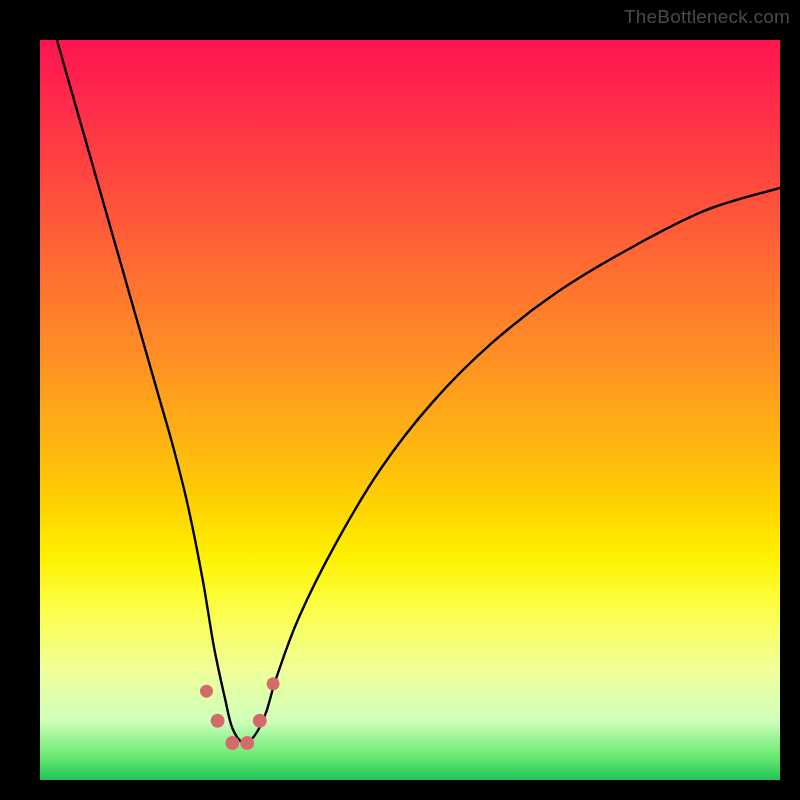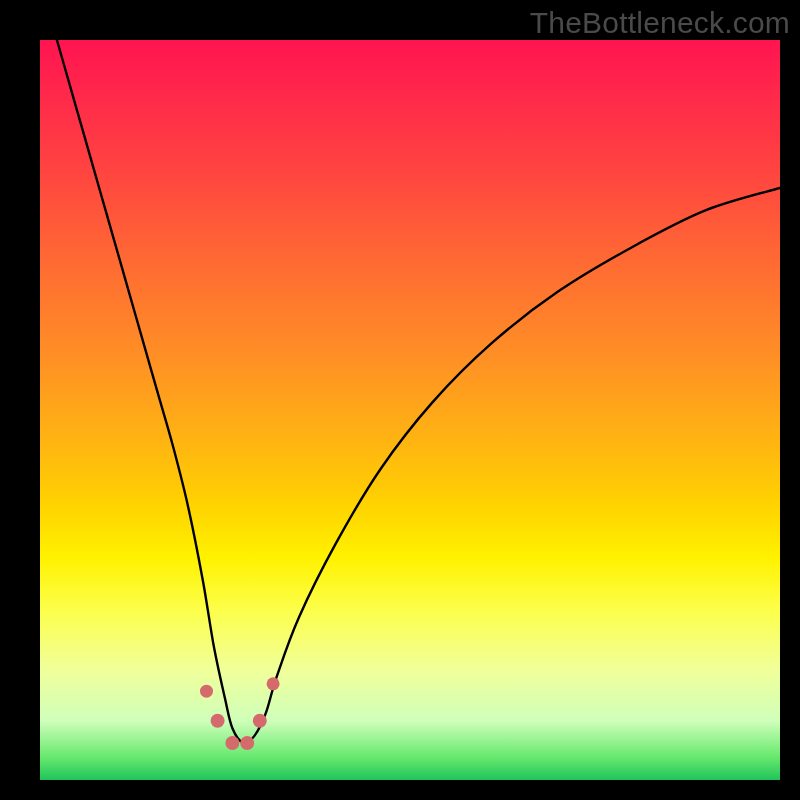--- a/index.html
+++ b/index.html
@@ -40,21 +40,21 @@
       #cfffba 92%,
       #65e86d 97%,
       #20c45a 100%
     );
   }
   .watermark {
     position: absolute;
     top: 6px;
     right: 10px;
     color: #4a4a4a;
-    font-size: 30px;
+    font-size: 19px;
     font-weight: 400;
     letter-spacing: 0.2px;
   }
   svg.overlay {
     position: absolute;
     left: 0;
     top: 0;
     width: 740px;
     height: 740px;
   }

